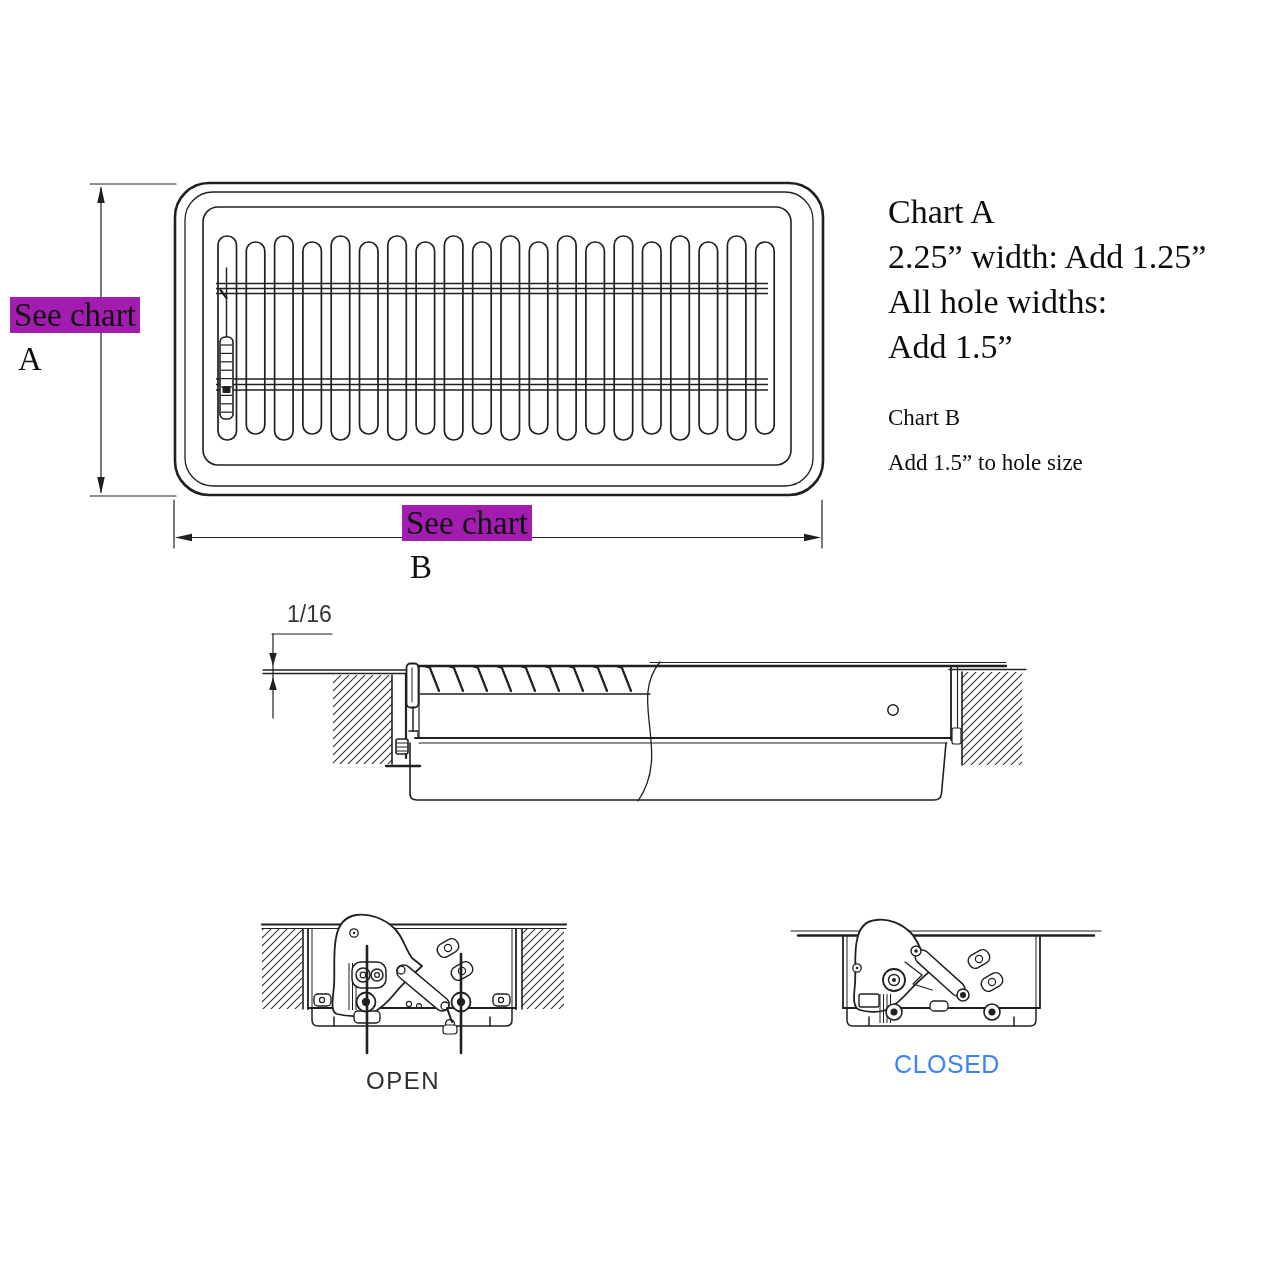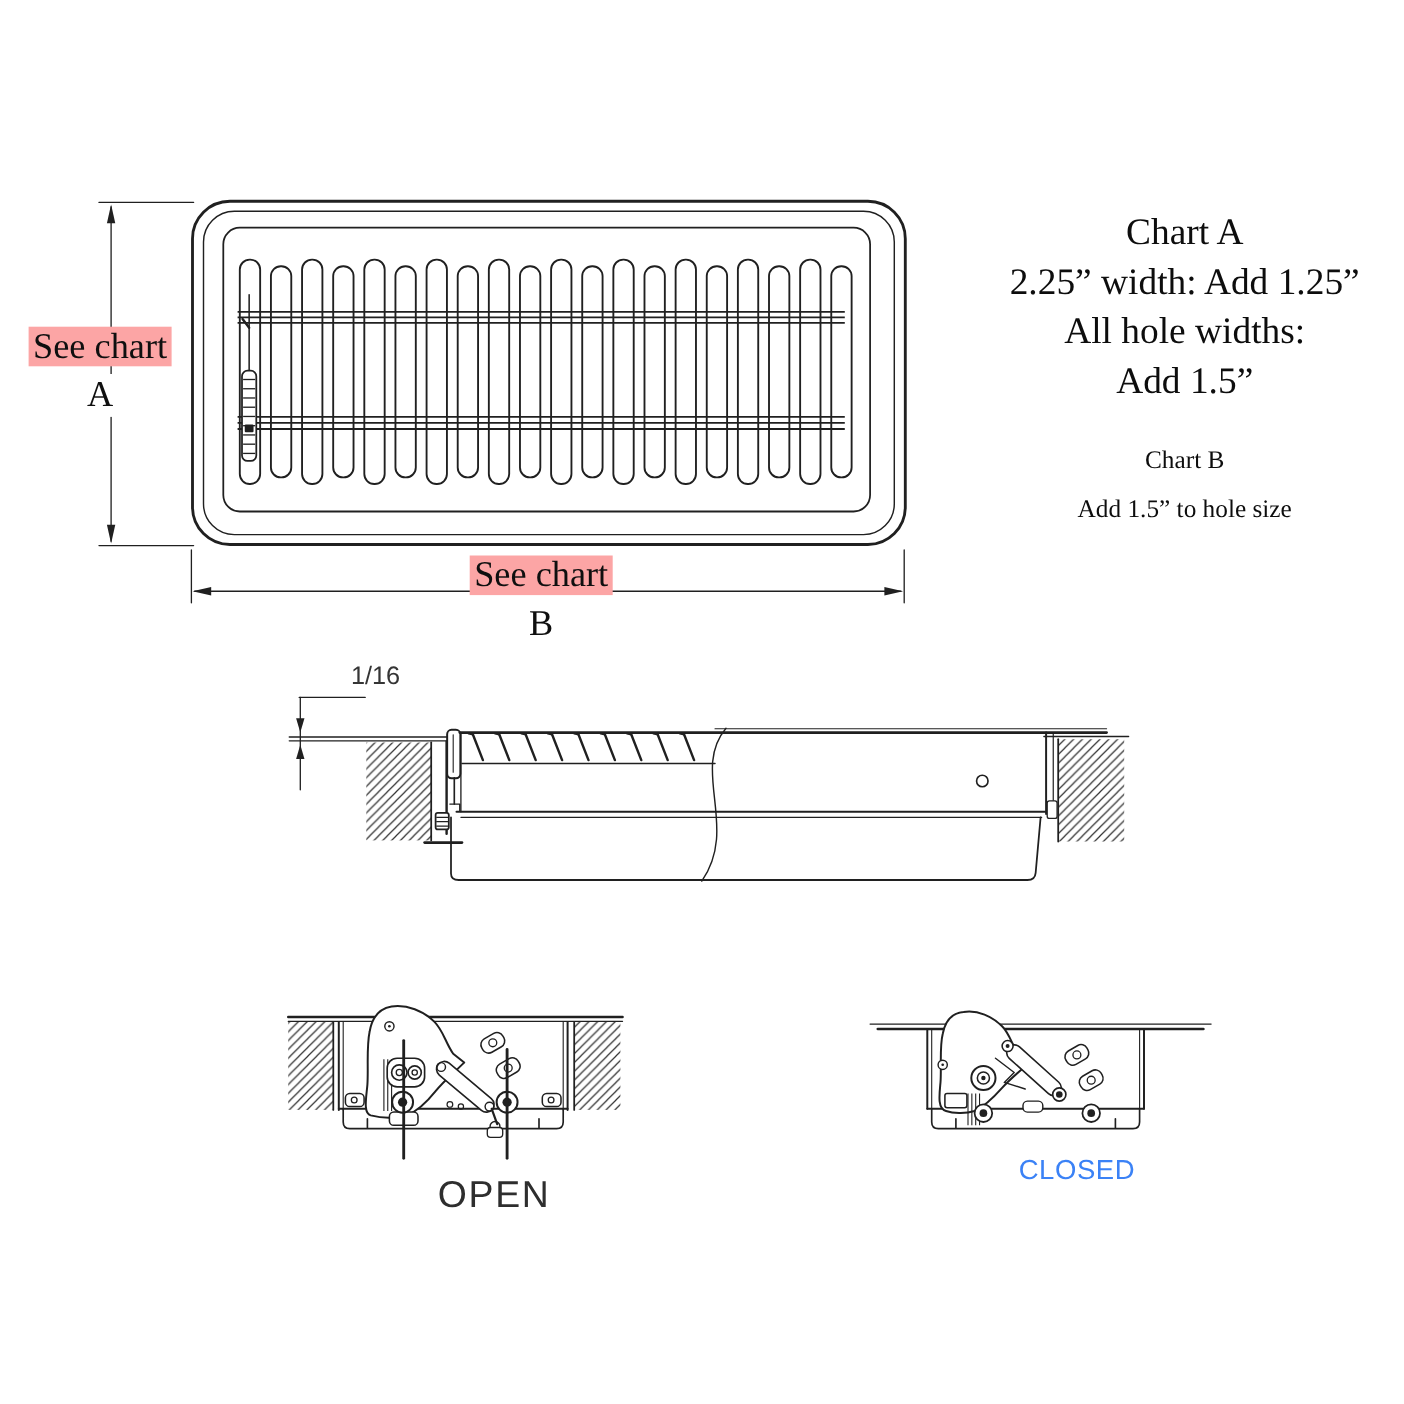--- a/index.html
+++ b/index.html
@@ -3,30 +3,30 @@
 <meta charset="utf-8">
 <style>
   html,body{margin:0;padding:0;background:#ffffff;}
   .canvas{position:relative;width:1276px;height:1276px;background:#ffffff;overflow:hidden;
           font-family:"Liberation Serif",serif;}
   .art{position:absolute;left:0;top:0;}
   .ln{stroke:#202020;fill:none;stroke-linecap:round;stroke-linejoin:round;}
   .wh{stroke:#202020;fill:#ffffff;stroke-linejoin:round;}
   .ik{fill:#202020;stroke:none;}
   .label{position:absolute;color:#0f0f0f;}
-  .serif{font-family:"Liberation Serif",serif;text-align:center;}
-  .tech{font-family:"Liberation Sans",sans-serif;color:#353535;margin-left:32px;}
+  .serif{font-family:"Liberation Serif",serif;text-align:left;}
+  .tech{font-family:"Liberation Sans",sans-serif;color:#353535;}
   .dim-a{left:10px;top:296px;width:162px;font-size:33px;line-height:39px;}
   .dim-b{left:402px;top:504px;width:180px;font-size:33px;line-height:39px;}
-  .dim-a .l1,.dim-b .l1{background:#fca5a5;padding:0 4px;font-family:Liberation Serif, serif;}
+  .dim-a .l1,.dim-b .l1{background:#a21caf;padding:0 4px;font-family:Liberation Serif, serif;}
   .dim-a .l2,.dim-b .l2{display:inline-block;background:#ffffff;padding:0 8px;margin-top:5px;}
   .notes-a{left:888px;top:189px;width:378px;font-size:34px;line-height:45px;color:#0d0d0d;}
   .notes-b{left:888px;top:395px;width:378px;font-size:23px;line-height:45px;color:#0d0d0d;}
   .flange-dim{left:287px;top:601px;font-size:23px;}
-  .open-lab{left:366px;top:1067px;width:94px;text-align:left;font-size:34px;letter-spacing:1.5px;color:#2e2e2e;}
+  .open-lab{left:366px;top:1067px;width:94px;text-align:left;font-size:24px;letter-spacing:1.5px;color:#2e2e2e;}
   .closed-lab{left:894px;top:1050px;width:106px;text-align:center;font-size:25px;letter-spacing:.5px;color:#3b82f6;}
 </style>
 </head>
 <body>
 
 <div class="canvas">
 
   <svg class="art" width="1276" height="1276" viewBox="0 0 1276 1276">
     <defs>
       <pattern id="hatch" patternUnits="userSpaceOnUse" width="8" height="8">

